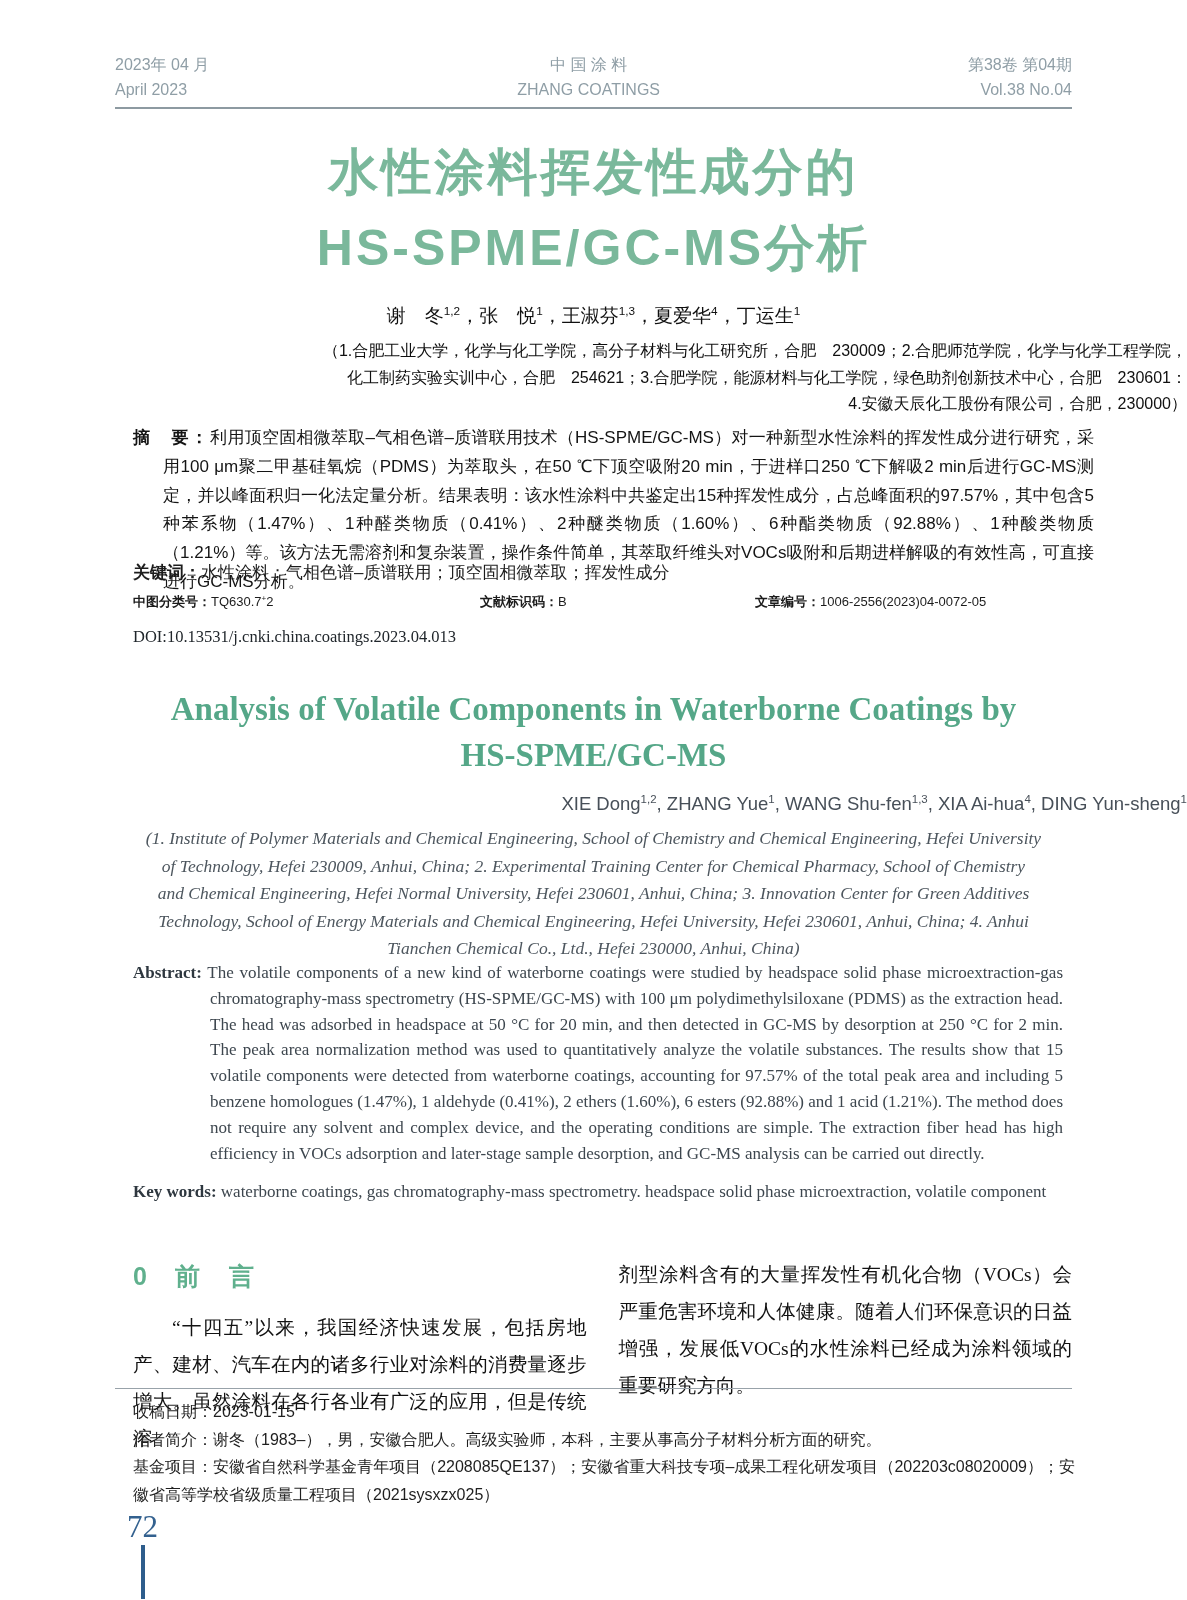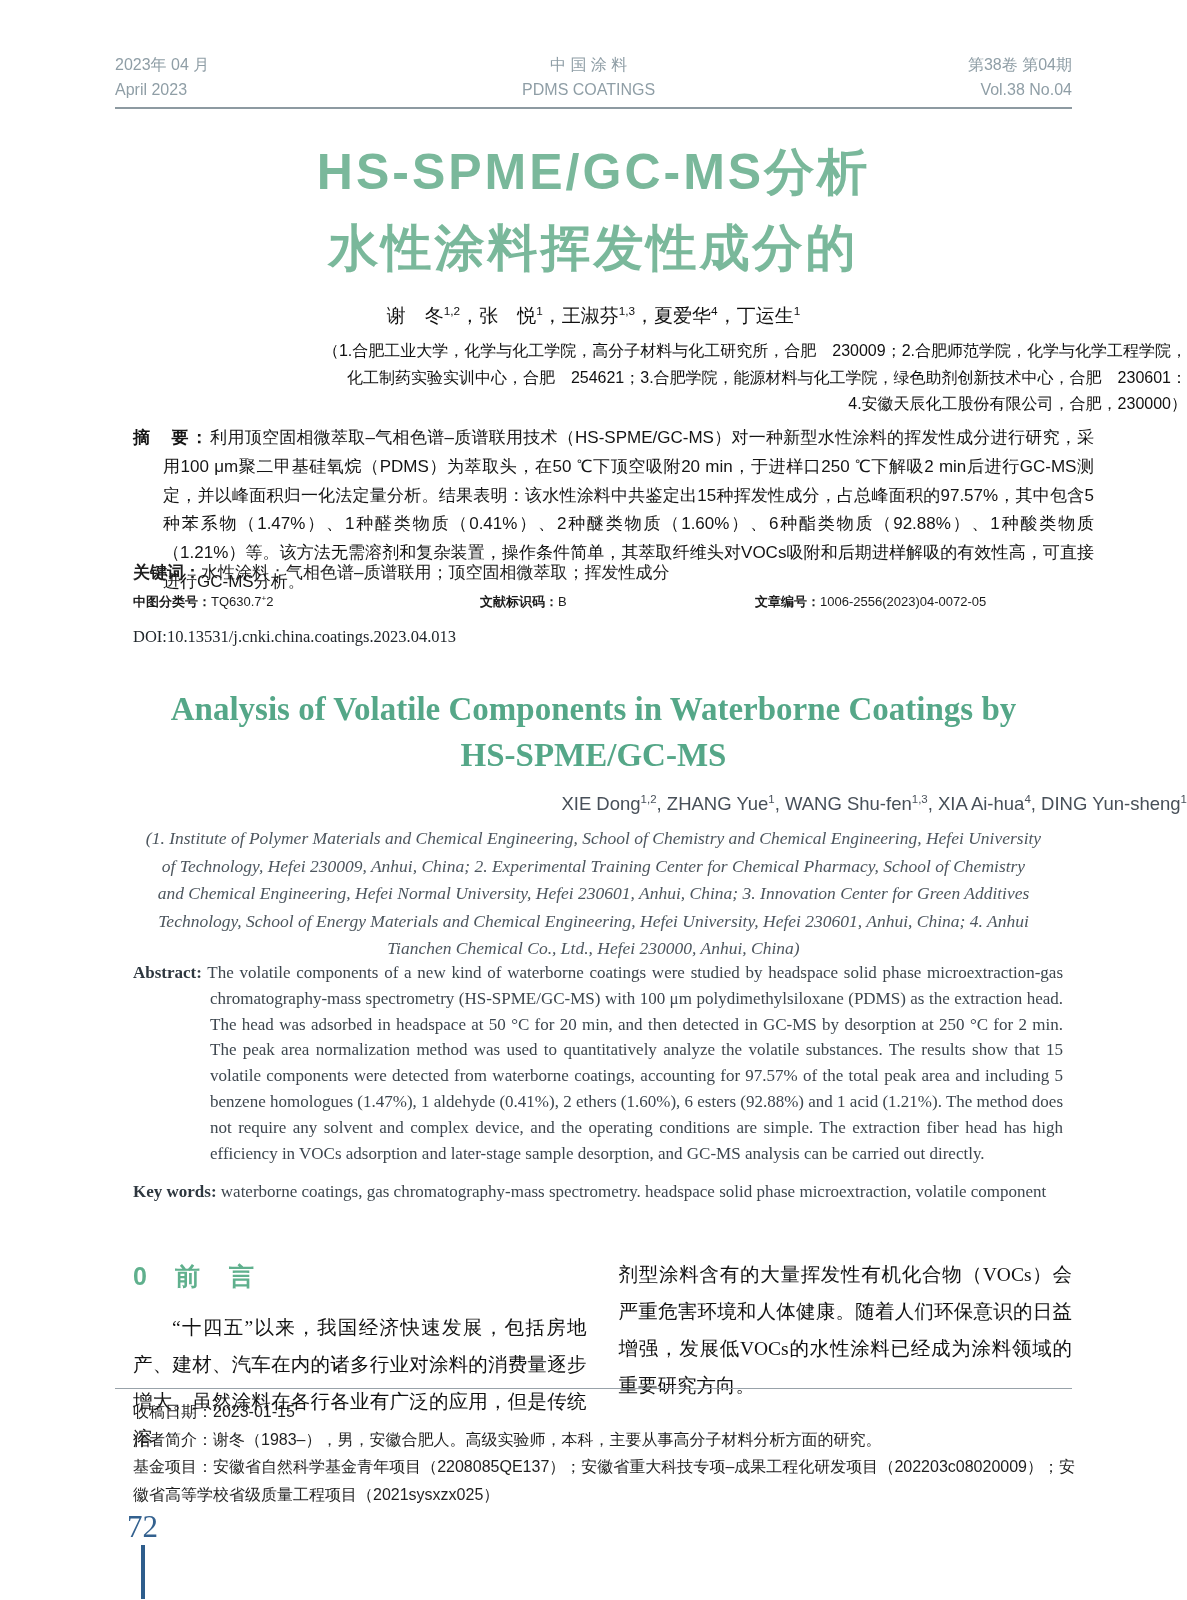--- a/index.html
+++ b/index.html
@@ -71,32 +71,32 @@
 
 <div class="page">
 
   <div class="hdr">
     <div class="seg-l">
       <div>2023年 04 月</div>
       <div>April 2023</div>
     </div>
     <div class="seg-c">
       <div>中 国 涂 料</div>
-      <div>PDMS COATINGS</div>
+      <div>ZHANG COATINGS</div>
     </div>
     <div class="seg-r">
       <div>第38卷 第04期</div>
       <div>Vol.38  No.04</div>
     </div>
   </div>
   <div class="hdr-rule"></div>
 
   <div class="cn-title">
+    <div>水性涂料挥发性成分的</div>
     <div>HS-SPME/GC-MS分析</div>
-    <div>水性涂料挥发性成分的</div>
   </div>
 
   <div class="cn-authors">
     <span><span>谢　冬</span><sup>1,2</sup><span>，</span></span><span><span>张　悦</span><sup>1</sup><span>，</span></span><span><span>王淑芬</span><sup>1,3</sup><span>，</span></span><span><span>夏爱华</span><sup>4</sup><span>，</span></span><span><span>丁运生</span><sup>1</sup><span></span></span>
   </div>
 
   <div class="cn-affil">
     <div>（1.合肥工业大学，化学与化工学院，高分子材料与化工研究所，合肥　230009；2.合肥师范学院，化学与化学工程学院，</div>
     <div>化工制药实验实训中心，合肥　254621；3.合肥学院，能源材料与化工学院，绿色助剂创新技术中心，合肥　230601：</div>
     <div>4.安徽天辰化工股份有限公司，合肥，230000）</div>

